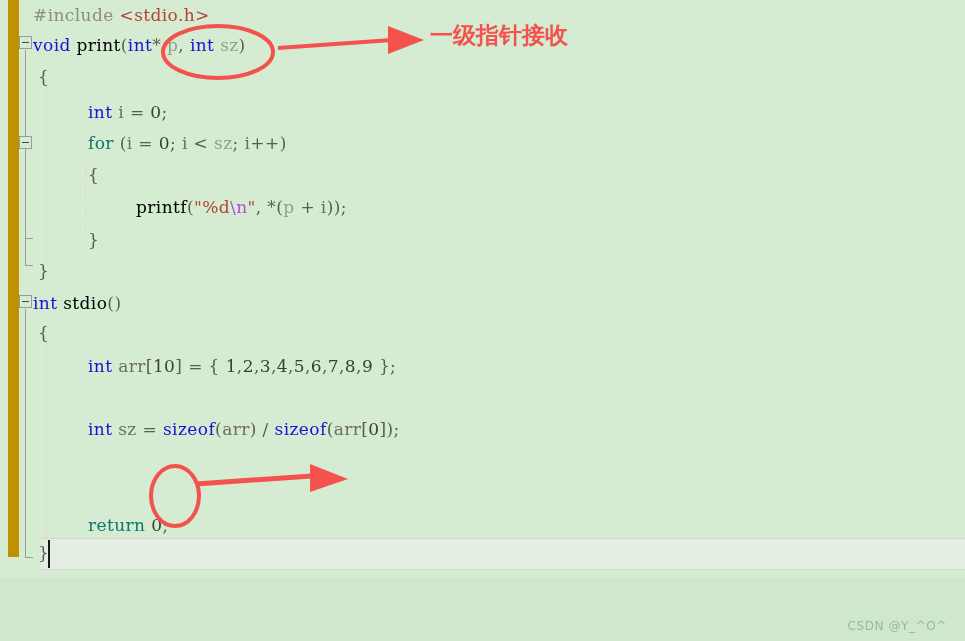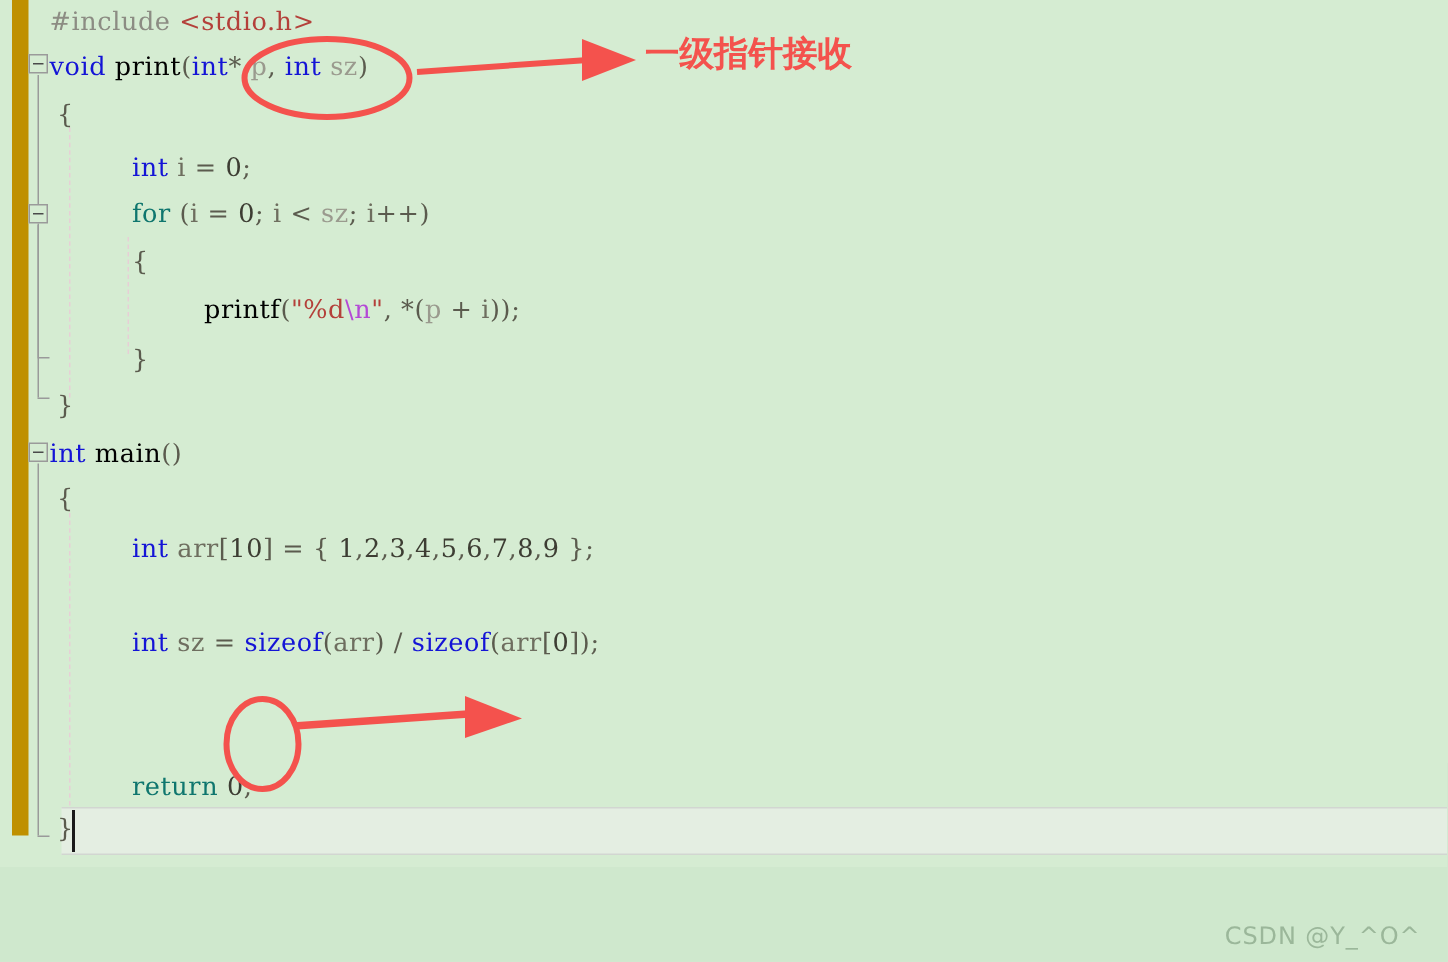--- a/index.html
+++ b/index.html
@@ -149,21 +149,21 @@
     color: #f4524d;
     white-space: nowrap;
   }
 
   
   .watermark {
     position: absolute;
     right: 18px;
     bottom: 8px;
     font-family: "DejaVu Sans", "Liberation Sans", sans-serif;
-    font-size: 16px;
+    font-size: 12px;
     color: #9bb79a;
     letter-spacing: 0.6px;
     white-space: nowrap;
   }
 </style>
 </head>
 <body>
 
 <div id="screen">
 
@@ -197,21 +197,21 @@
     <div class="code" id="code-root">
         <div class="line" style="top: 0px; left: 33px;"><span class="t-pre">#include </span><span class="t-hdr">&lt;stdio.h&gt;</span></div>
         <div class="line" style="top: 30px; left: 33px;"><span class="t-kw">void </span><span class="t-fn">print</span><span class="t-punct">(</span><span class="t-kw">int</span><span class="t-punct">* </span><span class="t-idlt">p</span><span class="t-punct">, </span><span class="t-kw">int</span><span class="t-punct"> </span><span class="t-idlt">sz</span><span class="t-punct">)</span></div>
         <div class="line" style="top: 62px; left: 38px;"><span class="t-punct">{</span></div>
         <div class="line" style="top: 97px; left: 88px;"><span class="t-kw">int</span><span class="t-punct"> </span><span class="t-id">i</span><span class="t-punct"> = </span><span class="t-num">0</span><span class="t-punct">;</span></div>
         <div class="line" style="top: 128px; left: 88px;"><span class="t-kw2">for</span><span class="t-punct"> (</span><span class="t-id">i</span><span class="t-punct"> = </span><span class="t-num">0</span><span class="t-punct">; </span><span class="t-id">i</span><span class="t-punct"> &lt; </span><span class="t-idlt">sz</span><span class="t-punct">; </span><span class="t-id">i</span><span class="t-punct">++)</span></div>
         <div class="line" style="top: 160px; left: 88px;"><span class="t-punct">{</span></div>
         <div class="line" style="top: 192px; left: 136px;"><span class="t-fn">printf</span><span class="t-punct">(</span><span class="t-str">"%d</span><span class="t-esc">\n</span><span class="t-str">"</span><span class="t-punct">, *(</span><span class="t-idlt">p</span><span class="t-punct"> + </span><span class="t-id">i</span><span class="t-punct">));</span></div>
         <div class="line" style="top: 225px; left: 88px;"><span class="t-punct">}</span></div>
         <div class="line" style="top: 256px; left: 38px;"><span class="t-punct">}</span></div>
-        <div class="line" style="top: 288px; left: 33px;"><span class="t-kw">int</span><span class="t-punct"> </span><span class="t-fn">main</span><span class="t-punct">()</span></div>
+        <div class="line" style="top: 288px; left: 33px;"><span class="t-kw">int</span><span class="t-punct"> </span><span class="t-fn">stdio</span><span class="t-punct">()</span></div>
         <div class="line" style="top: 318px; left: 38px;"><span class="t-punct">{</span></div>
         <div class="line" style="top: 351px; left: 88px;"><span class="t-kw">int</span><span class="t-punct"> </span><span class="t-id">arr</span><span class="t-punct">[</span><span class="t-num">10</span><span class="t-punct">] = { </span><span class="t-num">1</span><span class="t-punct">,</span><span class="t-num">2</span><span class="t-punct">,</span><span class="t-num">3</span><span class="t-punct">,</span><span class="t-num">4</span><span class="t-punct">,</span><span class="t-num">5</span><span class="t-punct">,</span><span class="t-num">6</span><span class="t-punct">,</span><span class="t-num">7</span><span class="t-punct">,</span><span class="t-num">8</span><span class="t-punct">,</span><span class="t-num">9</span><span class="t-punct"> };</span></div>
         <div class="line" style="top: 414px; left: 88px;"><span class="t-kw">int</span><span class="t-punct"> </span><span class="t-id">sz</span><span class="t-punct"> = </span><span class="t-kw">sizeof</span><span class="t-punct">(</span><span class="t-id">arr</span><span class="t-punct">) / </span><span class="t-kw">sizeof</span><span class="t-punct">(</span><span class="t-id">arr</span><span class="t-punct">[</span><span class="t-num">0</span><span class="t-punct">]);</span></div>
         <div class="line" style="top: 510px; left: 88px;"><span class="t-kw2">return</span><span class="t-punct"> </span><span class="t-num">0</span><span class="t-punct">;</span></div>
         <div class="line" style="top: 538px; left: 38px;"><span class="t-punct">}</span></div>
       </div>
   </div>
 
   <div class="overlay">
     <svg width="965" height="641" viewBox="0 0 965 641">

